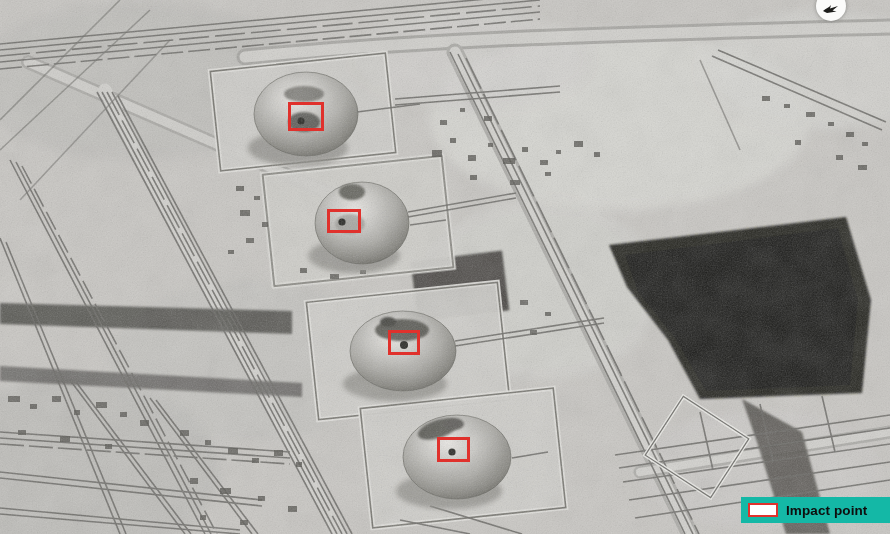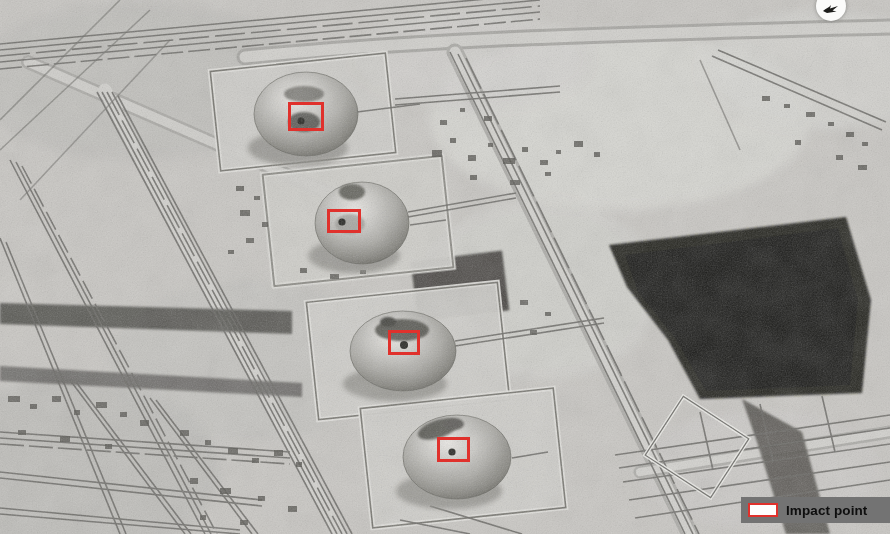--- a/index.html
+++ b/index.html
@@ -11,21 +11,21 @@
   
   .markers{position:absolute;left:0;top:0;width:100%;height:100%;pointer-events:none;}
   .impact-marker{position:absolute;border:3px solid #e0312c;box-sizing:border-box;}
   .compass{
     position:absolute;left:816px;top:-9px;width:30px;height:30px;border-radius:50%;
     background:#fbfbfa;box-shadow:0 0 4px rgba(120,120,118,.8);
     display:flex;align-items:flex-end;justify-content:center;
   }
   .compass svg{margin-bottom:6px;}
   .legend{
-    position:absolute;right:0;top:497px;width:149px;height:26px;background:#737373;
+    position:absolute;right:0;top:497px;width:149px;height:26px;background:#14b8a6;
     display:flex;align-items:center;gap:8px;padding-left:7px;box-sizing:border-box;
   }
   .legend-swatch{width:30px;height:14px;border:2px solid #e0312c;background:#fff;box-sizing:border-box;}
   .legend-label{font-size:13.5px;font-weight:bold;color:#0e0e0e;letter-spacing:.1px;}
 </style>
 </head>
 <body>
 
 <div class="stage">
 

